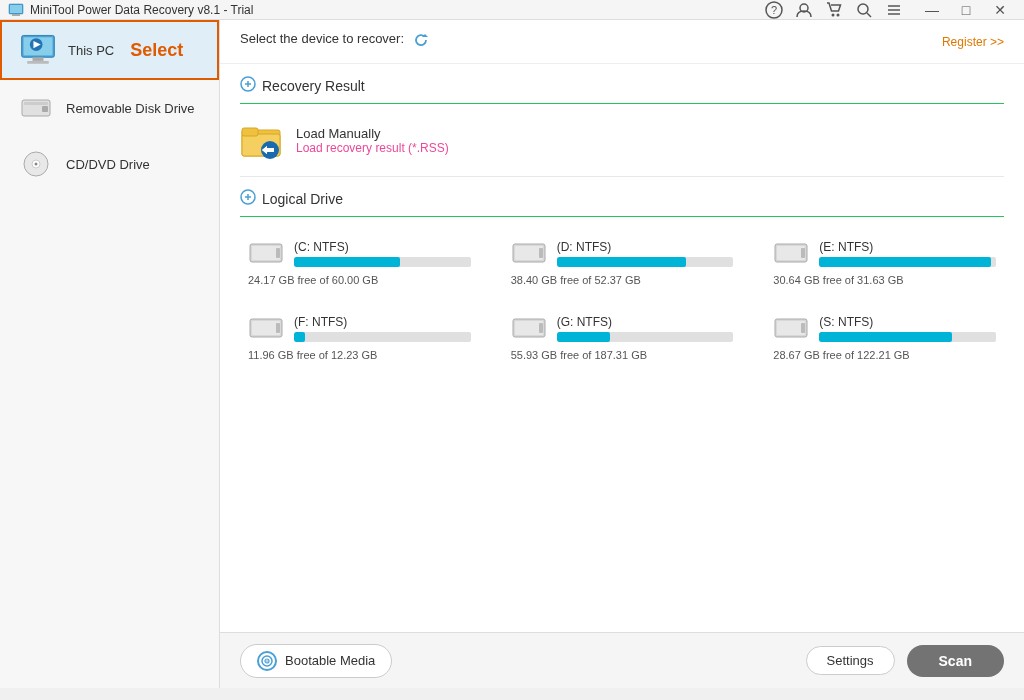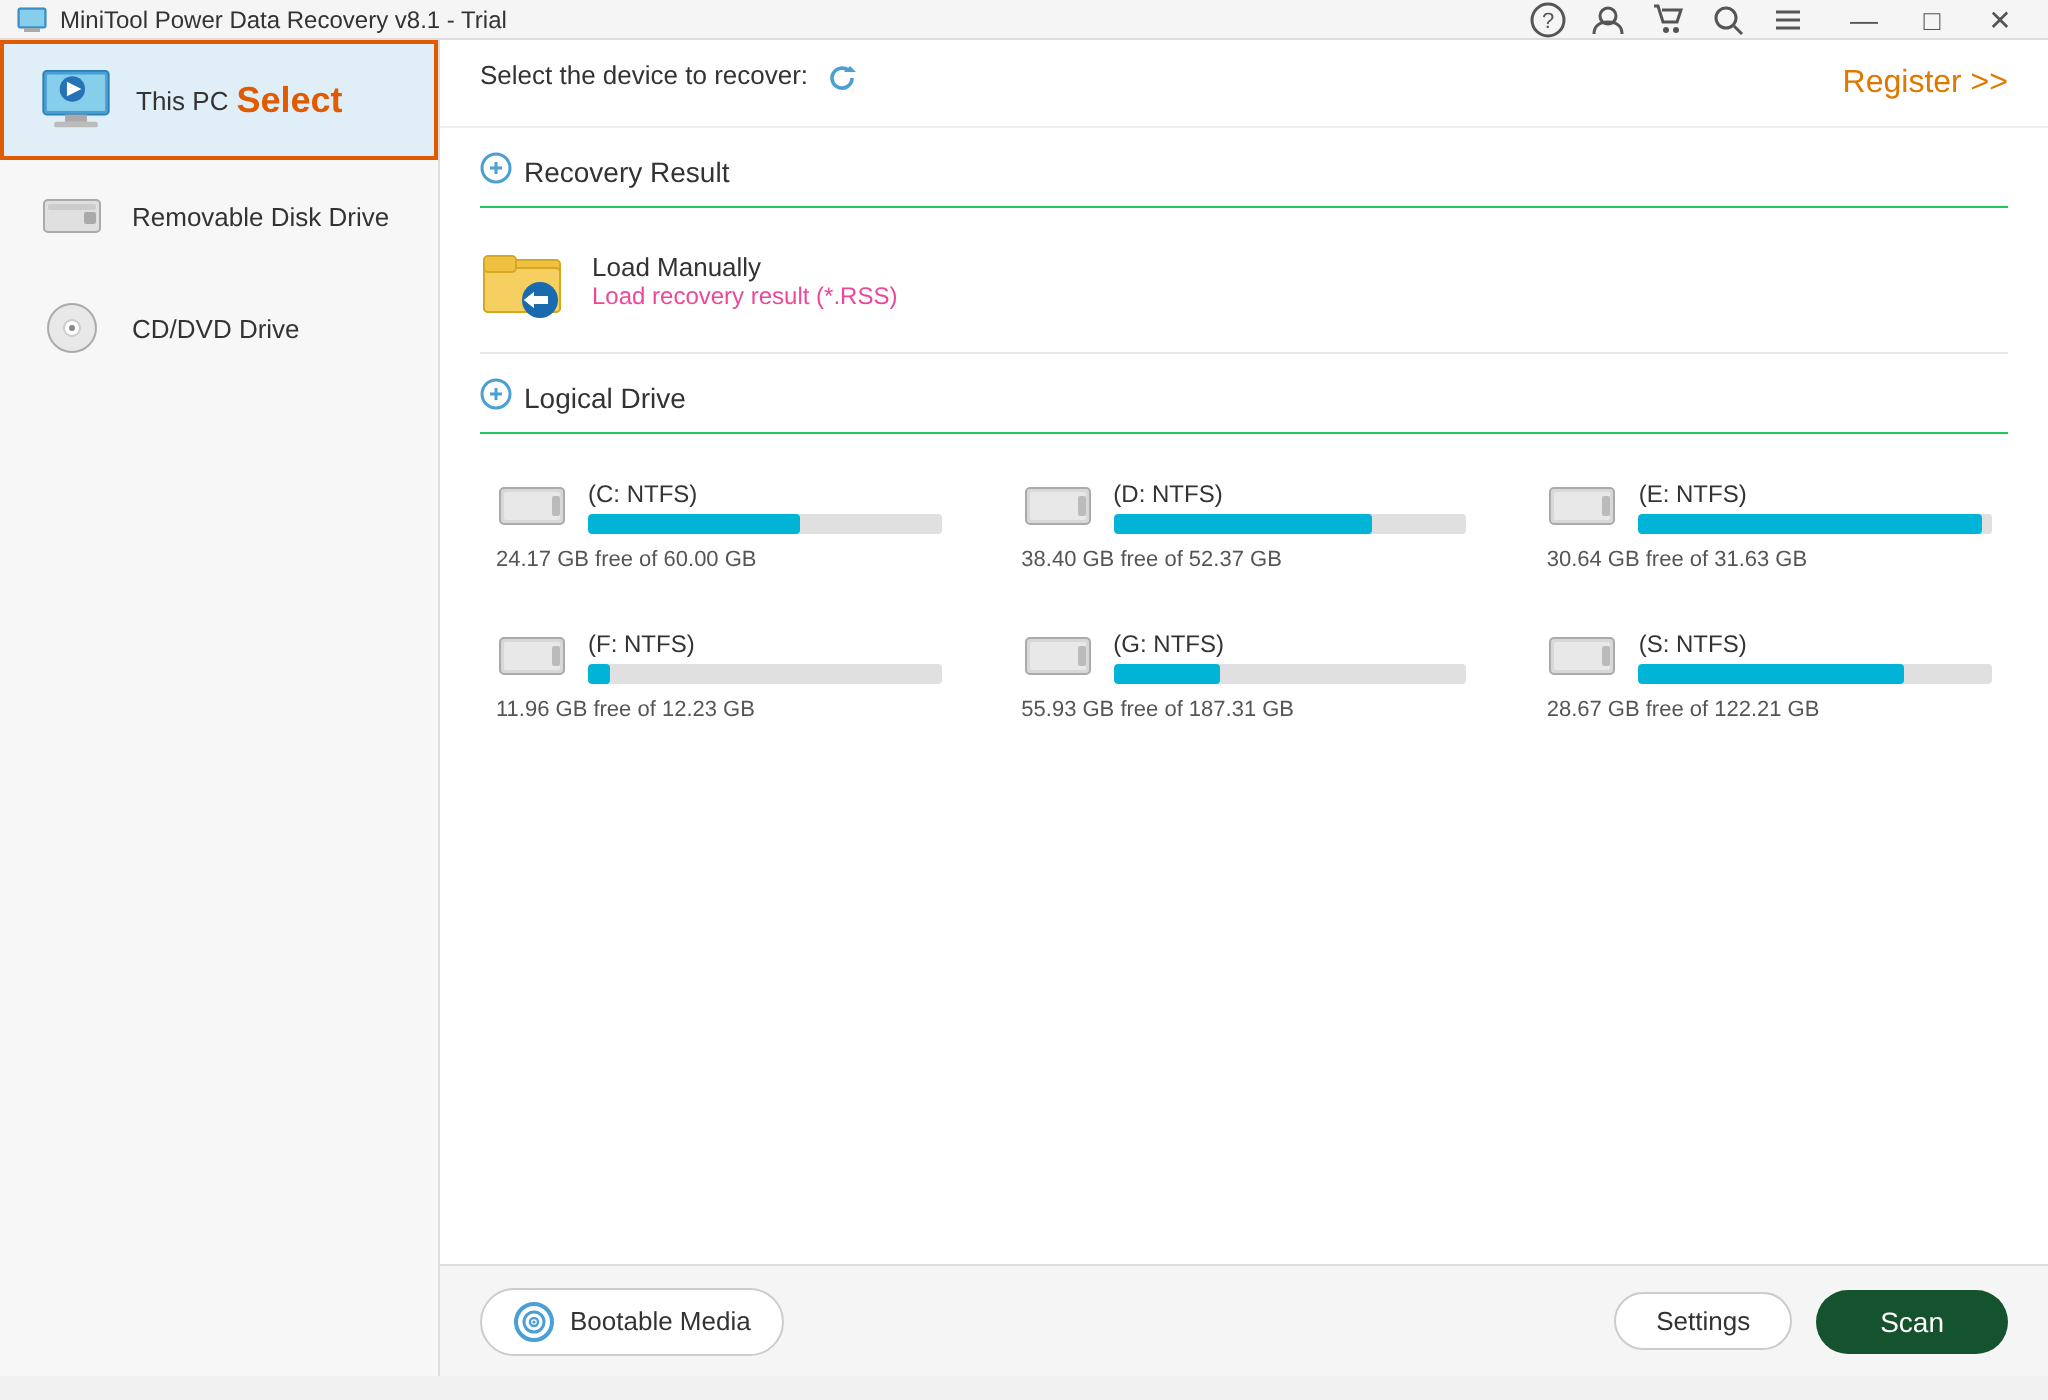--- a/index.html
+++ b/index.html
@@ -45,41 +45,41 @@
       background: none;
       width: 100%;
       text-align: left;
     }
     .sidebar-item.active {
       background: #e0eef8;
       border: 2px solid #e05a00;
     }
     .sidebar-item-icon { width: 40px; height: 32px; margin-right: 10px; flex-shrink: 0; display: flex; align-items: center; justify-content: center; }
     .sidebar-item-label { font-size: 13px; color: #333; }
-    .select-label { color: #e05a00; font-size: 18px; font-weight: bold; margin-left: 4px; }
+    .select-label { color: #e05a00; font-size: 18px; font-weight: bold; margin-left: 16px; }
 
     
     .content {
       flex: 1;
       background: white;
       display: flex;
       flex-direction: column;
     }
     .content-header {
       padding: 10px 20px;
       display: flex;
       align-items: center;
       justify-content: space-between;
       border-bottom: 1px solid #eee;
       height: 44px;
     }
     .content-header-left { display: flex; align-items: flex-start; gap: 8px; }
     .header-label { font-size: 13px; color: #333; }
     .refresh-icon { color: #4a9fd4; font-size: 16px; cursor: pointer; }
-    .register-link { color: #e07800; font-size: 16px; cursor: pointer; text-decoration: none; }
+    .register-link { color: #e07800; font-size: 12px; cursor: pointer; text-decoration: none; }
 
     
     .section { padding: 0 20px; }
     .section-header {
       display: flex;
       align-items: center;
       gap: 6px;
       padding: 12px 0 8px 0;
       border-bottom: 1px solid #22c55e;
       margin-bottom: 0;
@@ -138,23 +138,23 @@
       cursor: pointer; font-size: 13px; color: #333;
     }
     .bootable-icon { width: 20px; height: 20px; border-radius: 50%; border: 2px solid #4a9fd4; display: flex; align-items: center; justify-content: center; }
     .bottom-right { display: flex; gap: 12px; align-items: center; }
     .settings-btn {
       background: white; border: 1px solid #ccc;
       border-radius: 20px; padding: 6px 20px;
       cursor: pointer; font-size: 13px; color: #333;
     }
     .scan-btn {
-      background: #14532d; border: none;
+      background: #737373; border: none;
       border-radius: 20px; padding: 8px 32px;
-      cursor: pointer; font-size: 14px; color: white; font-weight: 400;
+      cursor: pointer; font-size: 14px; color: white; font-weight: 700;
     }
 
     
     .monitor-svg { width: 44px; height: 36px; }
 
     
     .titlebar-tool-icons { display: flex; gap: 2px; margin-right: 8px; }
     .tool-icon-btn { width: 28px; height: 28px; display: flex; align-items: center; justify-content: center; cursor: pointer; color: #555; font-size: 16px; }
 
     

